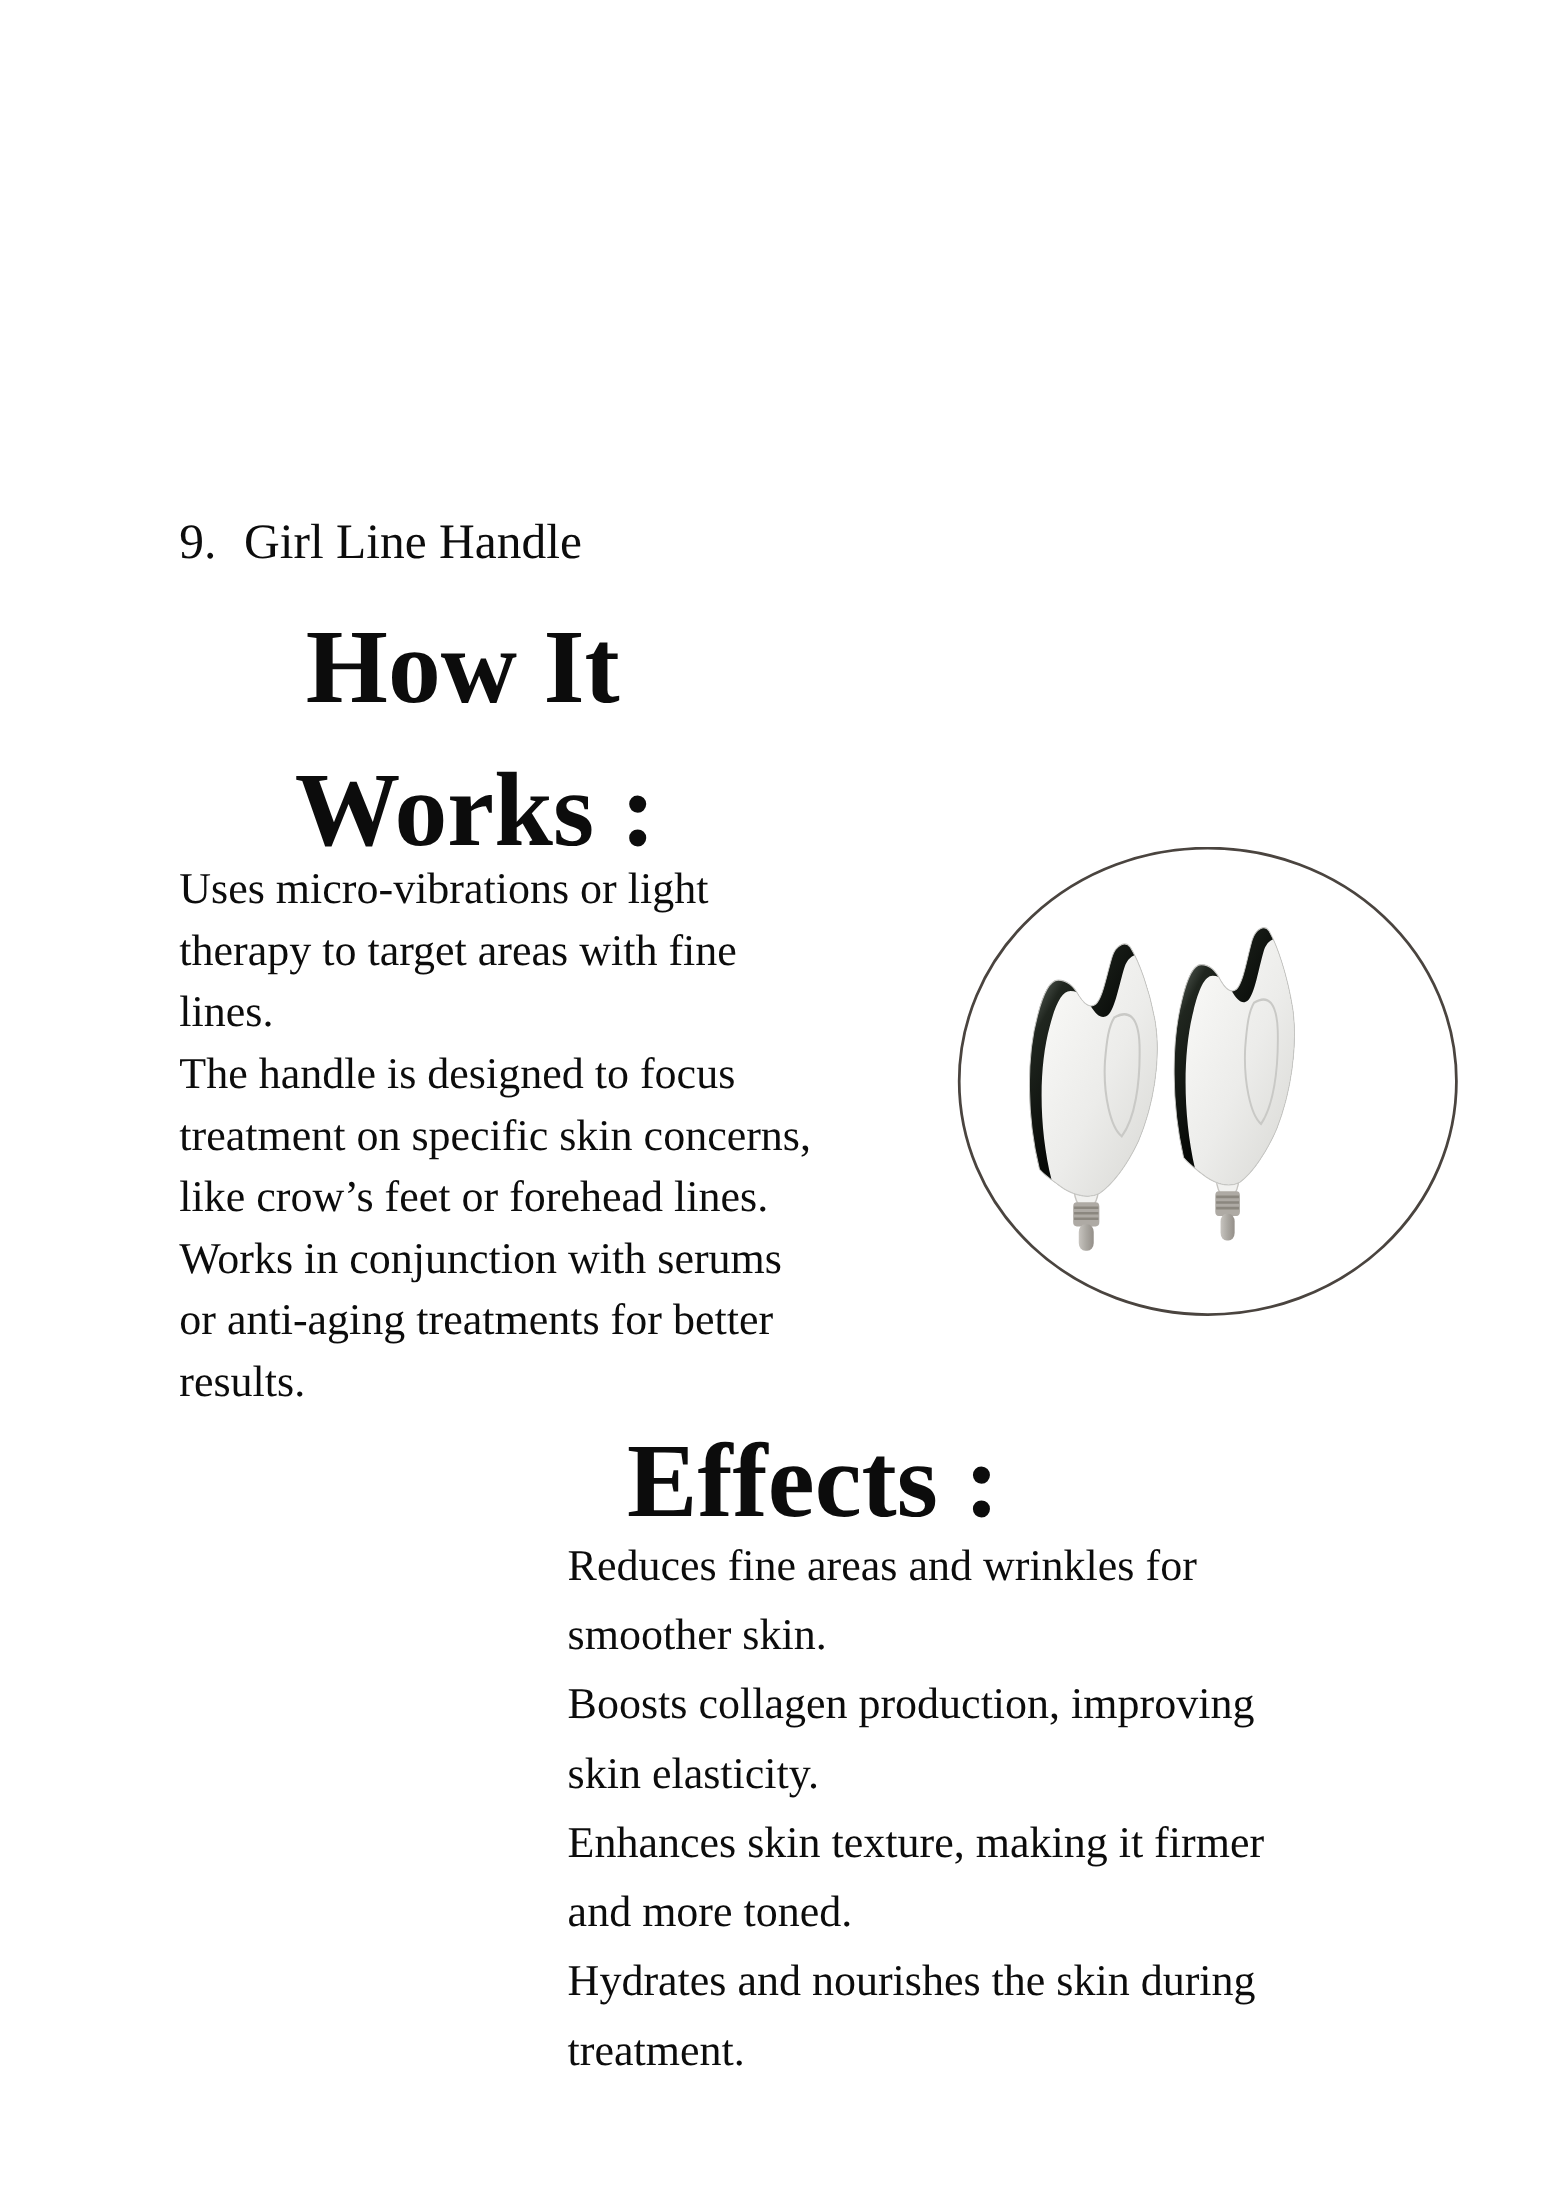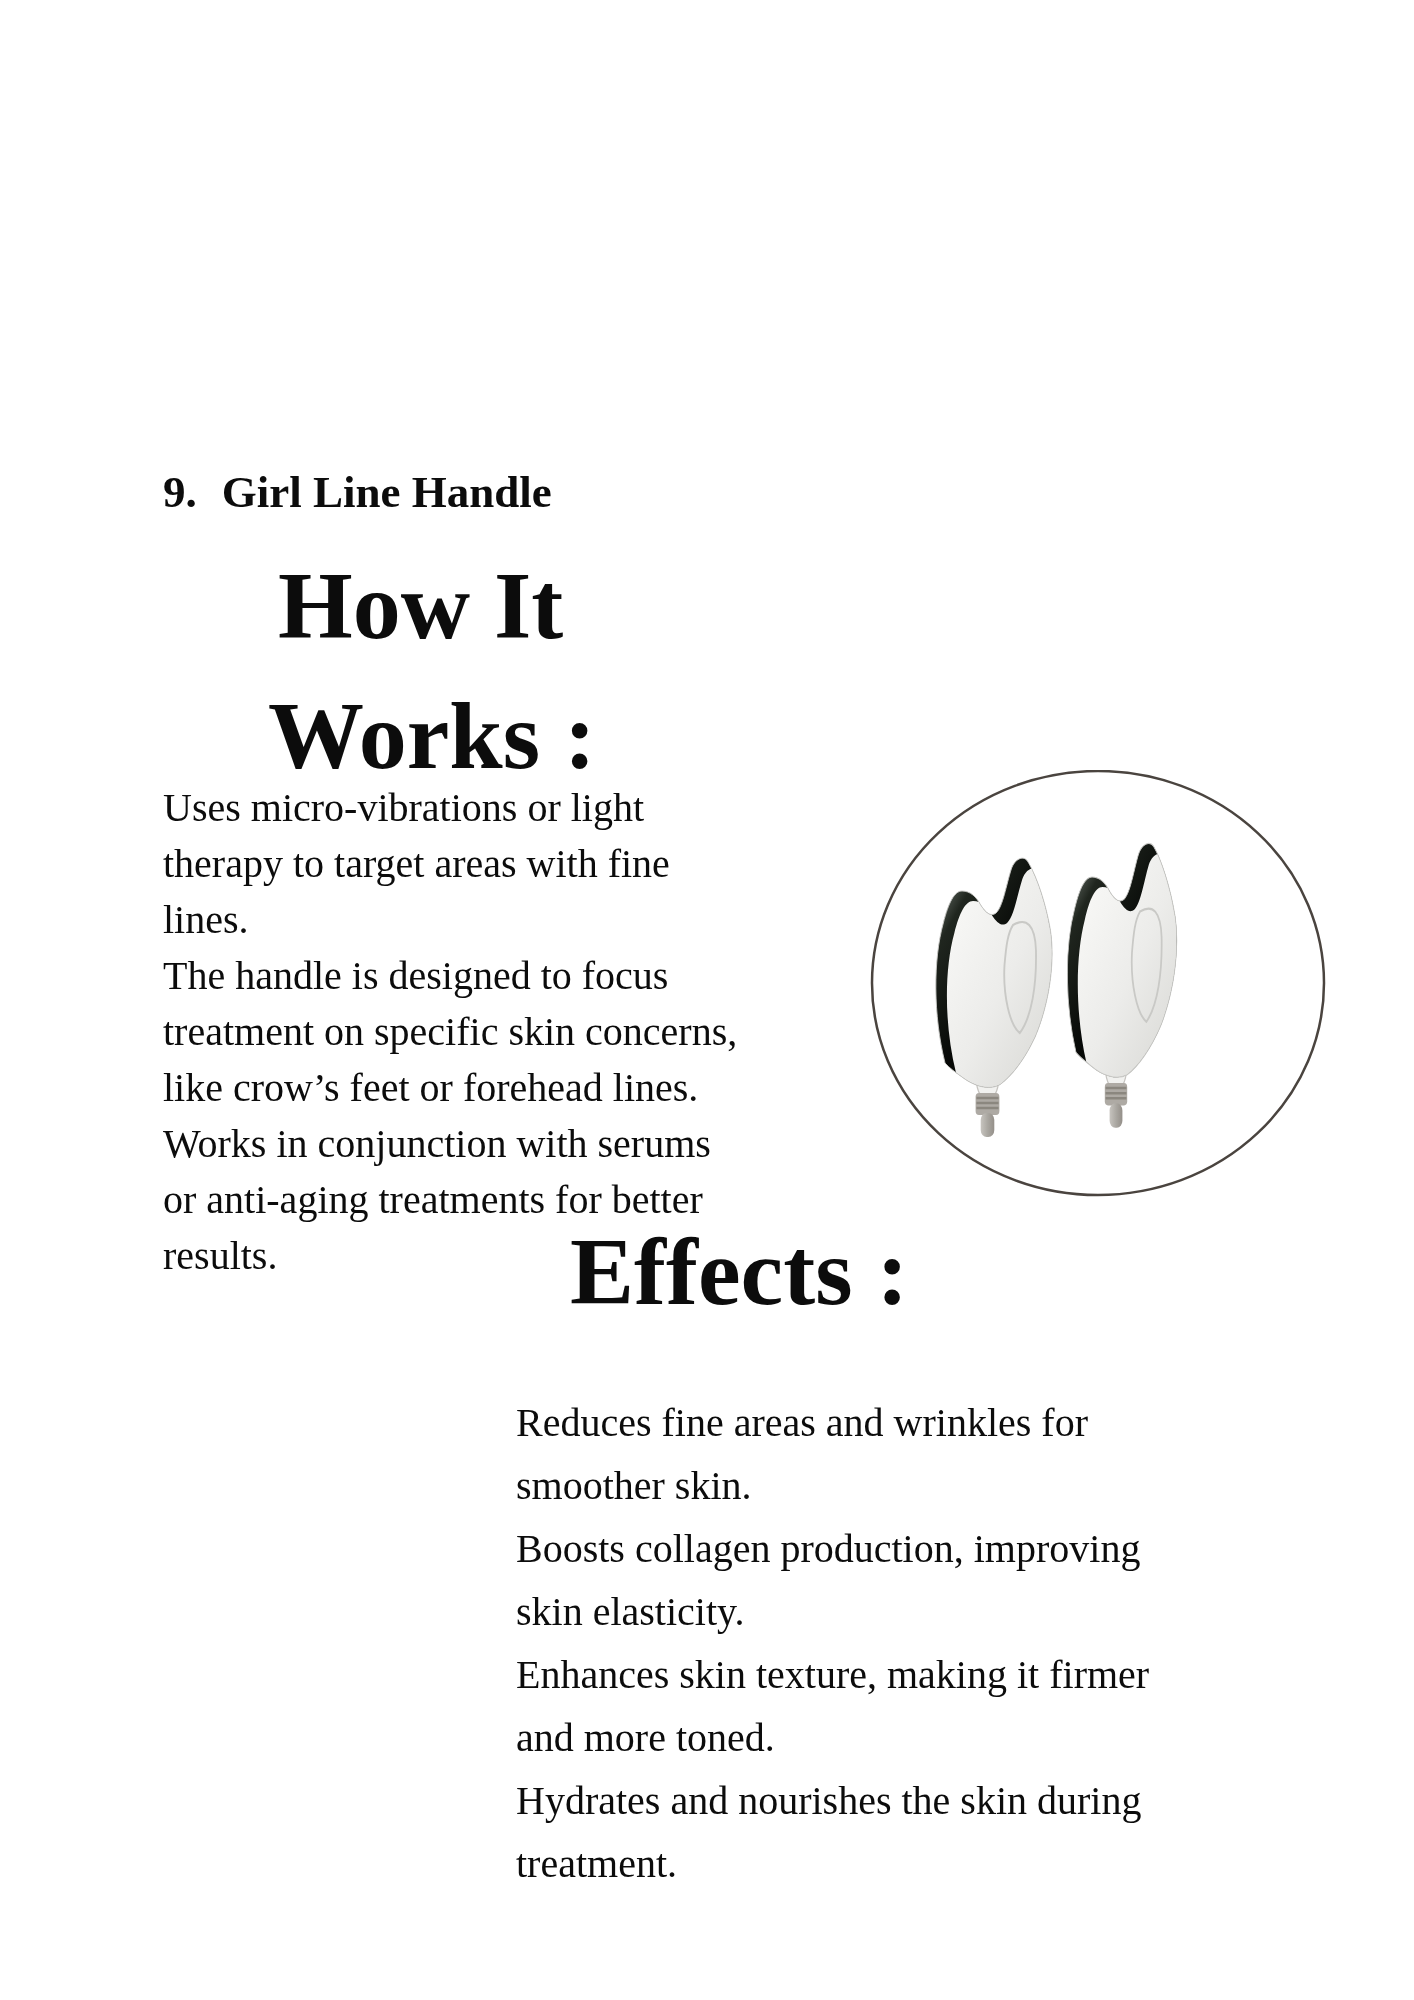--- a/index.html
+++ b/index.html
@@ -7,33 +7,33 @@
     width:1414px;height:2000px;
     background:#ffffff;
     font-family:"Liberation Serif", serif;
     color:#0c0c0c;
     position:relative;
     overflow:hidden;
   }
   .abs{position:absolute;}
   .section-heading{
     left:163px;top:468px;
-    font-size:45px;font-weight:bold;line-height:1.1;
+    font-size:45px;font-weight:normal;line-height:1.1;
     white-space:nowrap;
   }
   .section-number{display:inline-block;margin-right:25px;}
   .big-heading{
     font-weight:bold;
     font-size:96px;
     line-height:130px;
     margin:13px;
     white-space:pre-line;
   }
   #hiw-heading{left:255px;top:528px;text-indent:10px;}
-  #effects-heading{left:557px;top:1194px;}
+  #effects-heading{left:557px;top:1268px;}
   .body-text{
     font-size:40px;
     margin:0;
     white-space:pre-line;
   }
   #hiw-body{left:163px;top:780px;width:740px;line-height:56px;}
   #effects-body{left:516px;top:1391px;width:800px;line-height:63px;}
   #figure-wrap{left:860px;top:770px;width:480px;height:440px;}
   #figure-wrap svg{display:block;width:480px;height:440px;}
 </style>

